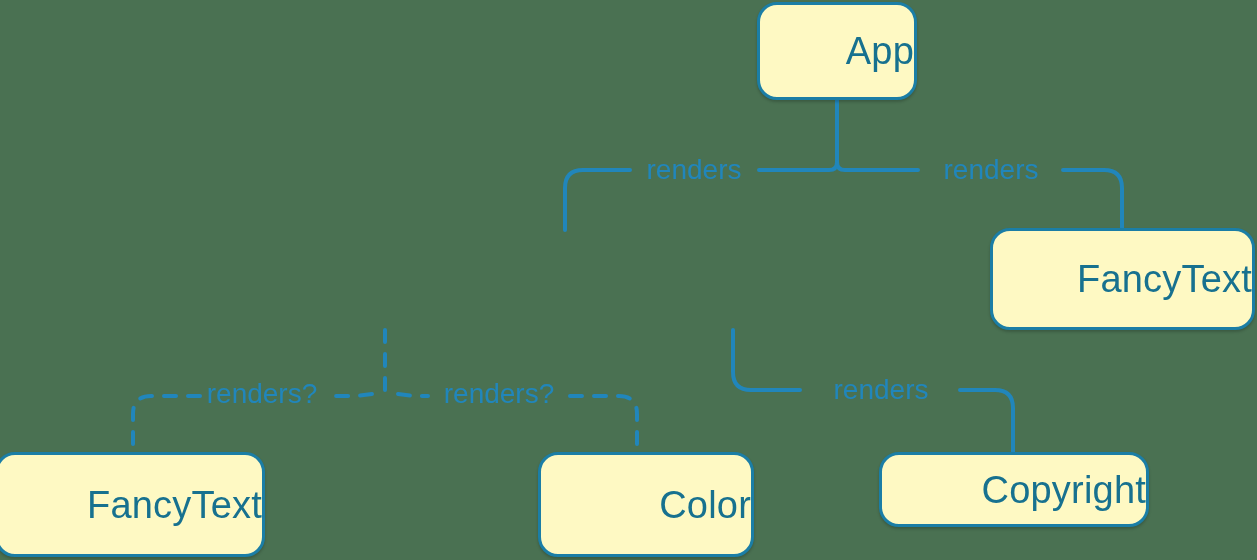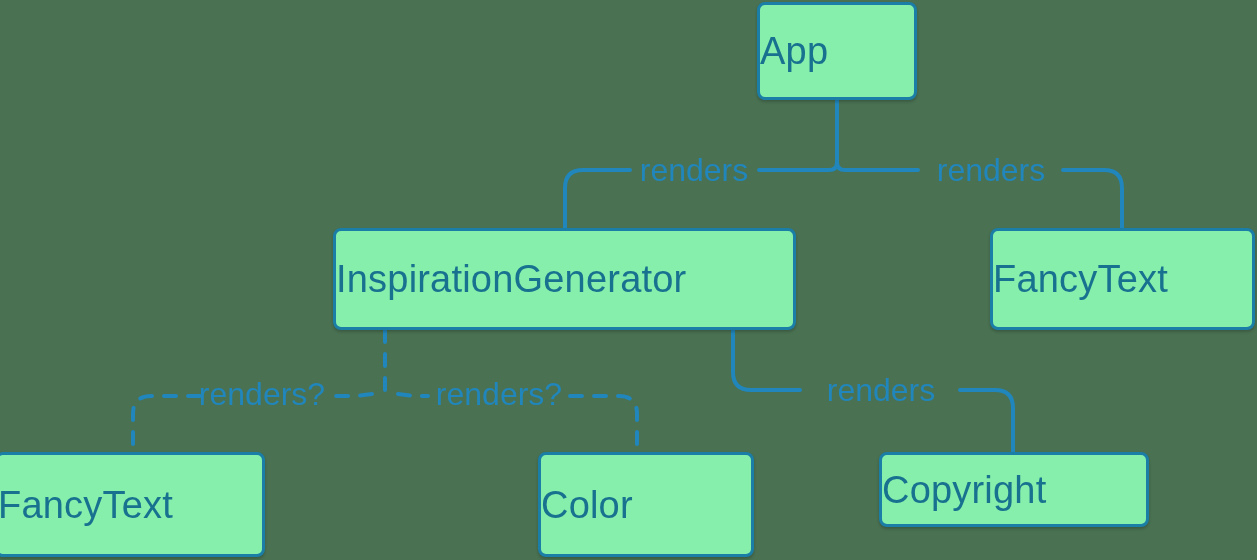--- a/index.html
+++ b/index.html
@@ -20,41 +20,41 @@
   }
   #edge-layer {
     position: absolute;
     left: 0;
     top: 0;
     width: 1257px;
     height: 560px;
   }
   .node {
     position: absolute;
-    background: #86efac;
+    background: #fef9c3;
     border: 3px solid #1b7ea6;
-    border-radius: 8px;
+    border-radius: 20px;
     box-sizing: border-box;
     display: flex;
     align-items: center;
-    justify-content: flex-start;
+    justify-content: flex-end;
     color: #17718f;
     letter-spacing: 0.2px;
     box-shadow: 0 2px 3px rgba(0,0,0,0.20);
   }
   .node .node-label {
     font-size: 38px;
     line-height: 1;
     white-space: nowrap;
     color: #17718f;
   }
   .edge-label {
     position: absolute;
     color: #2186bb;
-    font-size: 32px;
+    font-size: 28px;
     line-height: 1;
     white-space: nowrap;
     transform: translate(-50%, -50%);
     pointer-events: none;
   }
 
   
   #node-app            { left: 757px;  top: 2px;   width: 160px; height: 98px; }
   #node-inspiration    { left: 333px;  top: 228px; width: 463px; height: 102px; }
   #node-fancytext-right{ left: 990px;  top: 228px; width: 265px; height: 102px; }
@@ -95,23 +95,20 @@
   <div class="edge-label" style="left:262px; top:394px;">renders?</div>
 
   <div class="edge-label" style="left:499px; top:394px;">renders?</div>
 
   <div class="edge-label" style="left:881px; top:390px;">renders</div>
 
   <div class="node" id="node-app">
     <span class="node-label">App</span>
   </div>
 
-  <div class="node" id="node-inspiration">
-    <span class="node-label">InspirationGenerator</span>
-  </div>
 
   <div class="node" id="node-fancytext-right">
     <span class="node-label">FancyText</span>
   </div>
 
   <div class="node" id="node-fancytext-left">
     <span class="node-label">FancyText</span>
   </div>
 
   <div class="node" id="node-color">

